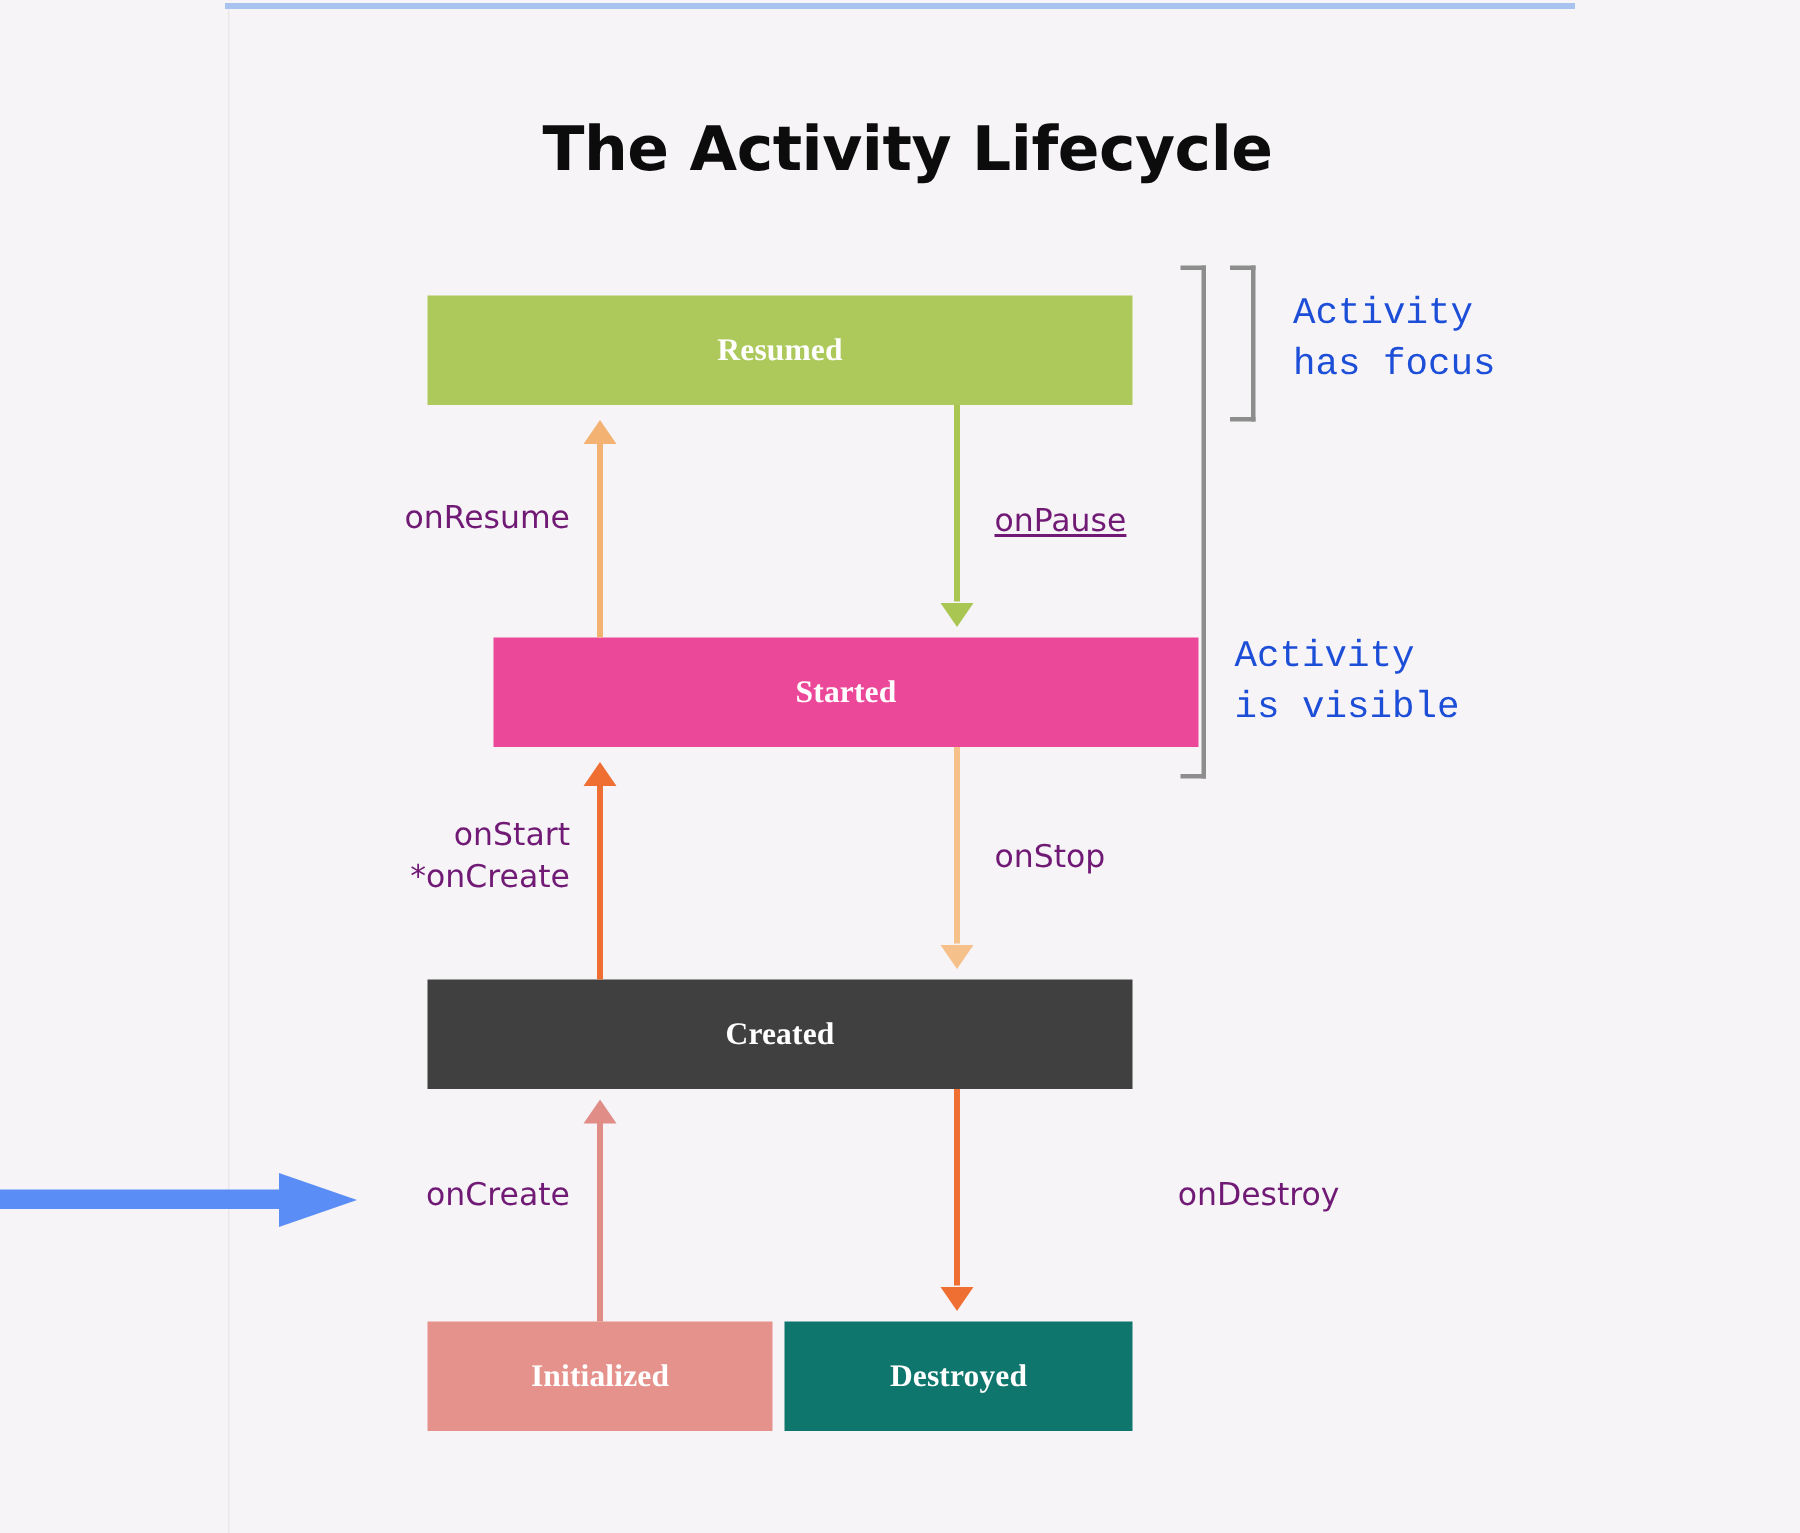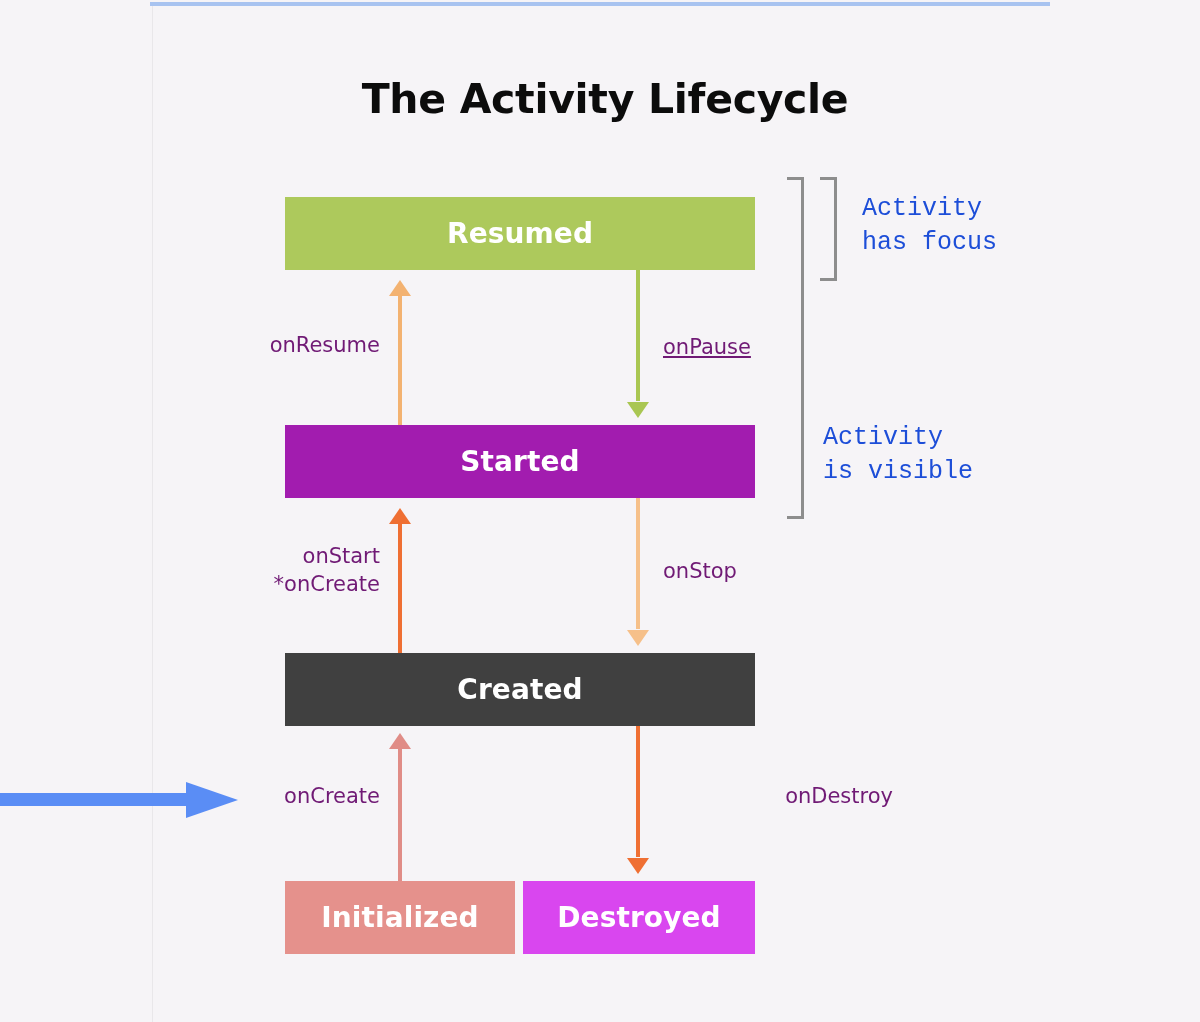--- a/index.html
+++ b/index.html
@@ -49,23 +49,24 @@
     font-family: "DejaVu Sans", sans-serif;
   }
 
   
   .state-box {
     position: absolute;
     display: flex;
     align-items: center;
     justify-content: center;
     color: #ffffff;
-    font-size: 28px;
+    font-size: 21px;
     font-weight: bold;
     letter-spacing: 0.1px;
+    font-family: Liberation Serif, serif;
   }
   .box-resumed     { left: 285px; top: 197px; width: 470px; height: 73px; }
   .box-started     { left: 285px; top: 425px; width: 470px; height: 73px; }
   .box-created     { left: 285px; top: 653px; width: 470px; height: 73px; }
   .box-initialized { left: 285px; top: 881px; width: 230px; height: 73px; }
   .box-destroyed   { left: 523px; top: 881px; width: 232px; height: 73px; }
 
   
   .arrow {
     position: absolute;
@@ -135,30 +136,30 @@
 <div id="stage">
 
   <div class="top-rule" style="background: rgb(168, 195, 240);"></div>
   <div class="vrule"></div>
 
   <div class="title">The Activity Lifecycle</div>
 
   <div class="state-box box-resumed" style="background: rgb(173, 201, 92);">
     <span>Resumed</span>
   </div>
-  <div class="state-box box-started" style="background: #a21caf;">
+  <div class="state-box box-started" style="background: #ec4899; margin-left: 44px;">
     <span>Started</span>
   </div>
   <div class="state-box box-created" style="background: #404040;">
     <span>Created</span>
   </div>
   <div class="state-box box-initialized" style="background: rgb(229, 145, 140);">
     <span>Initialized</span>
   </div>
-  <div class="state-box box-destroyed" style="background: #d946ef;">
+  <div class="state-box box-destroyed" style="background: #0f766e;">
     <span>Destroyed</span>
   </div>
 
   <div class="arrow" id="arr-onresume" style="left:389px; top:280px; width:22px; height:145px;">
     <div class="head" style="top: 0px; border-bottom: 16px solid rgb(243, 178, 113);"></div>
     <div class="shaft" style="top: 14px; bottom: 0px; background: rgb(243, 178, 113);"></div>
   </div>
   <div class="tlabel left" style="left:190px; top:332px; width:190px;">onResume</div>
 
   <div class="arrow" id="arr-onpause" style="left:627px; top:270px; width:22px; height:148px;">

